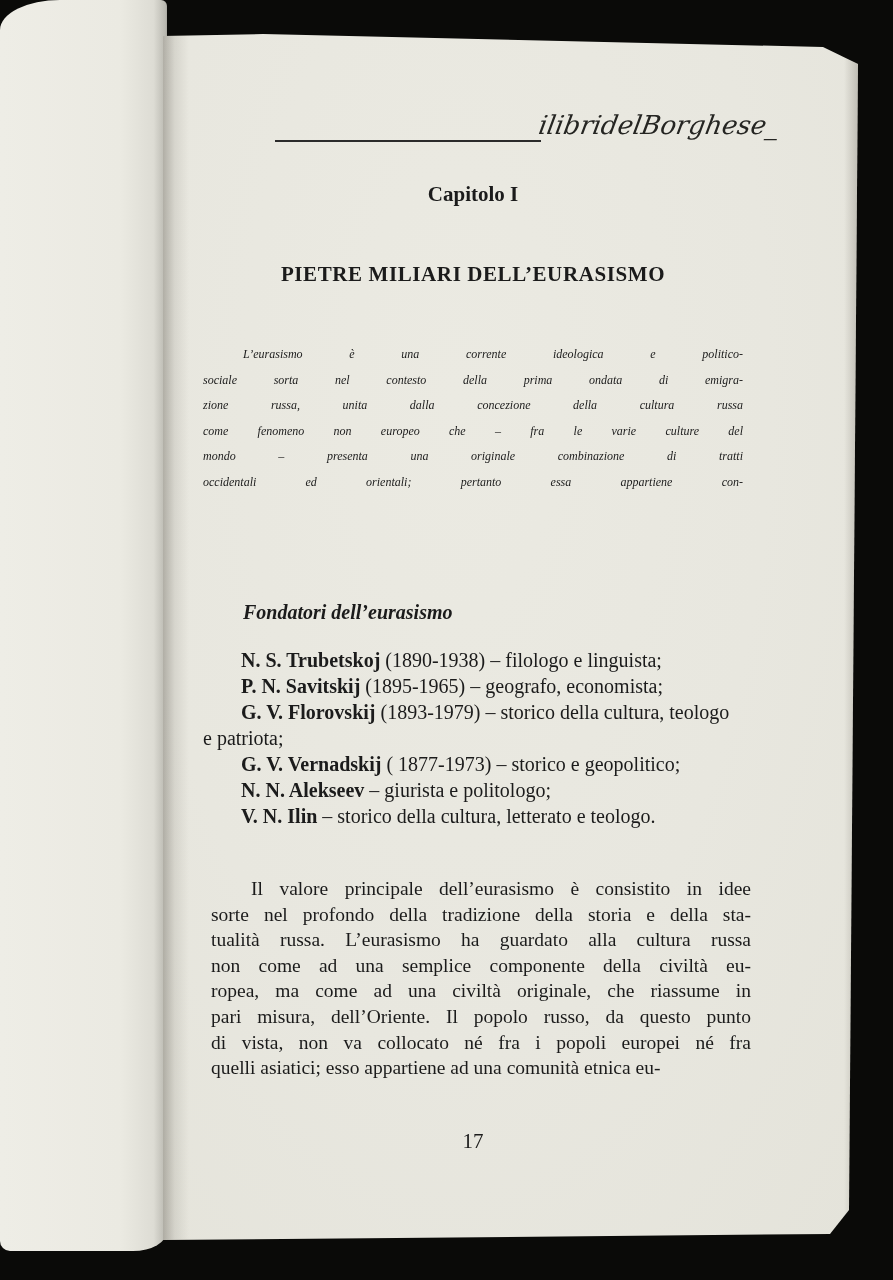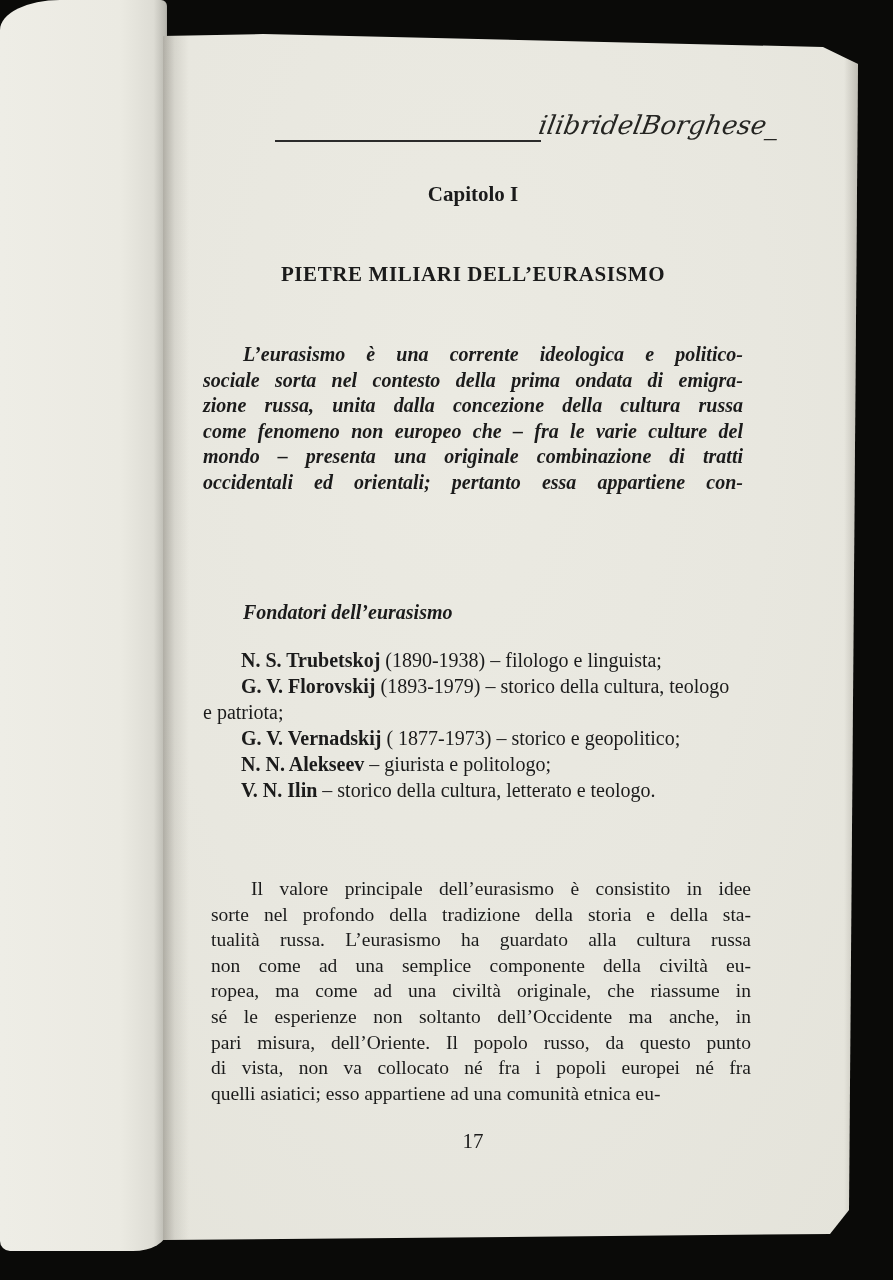--- a/index.html
+++ b/index.html
@@ -109,21 +109,21 @@
     font-size: 19.5px;
     line-height: 25.6px;
     text-align: justify;
     text-align-last: justify;
     white-space: nowrap;
   }
   .line.last { text-align-last: left; }
   .line.first-indent { text-indent: 40px; }
 
   .intro { top: 308px; font-style: italic; }
-  .intro .line { font-size: 20px; font-weight: bold; }
+  .intro .line { font-size: 12px; }
 
   .founders-heading {
     position: absolute;
     top: 567px;
     left: 40px;
     font-style: italic;
     font-weight: bold;
     font-size: 20px;
   }
 
@@ -169,33 +169,33 @@
         <div class="line">zione russa, unita dalla concezione della cultura russa</div>
         <div class="line">come fenomeno non europeo che – fra le varie culture del</div>
         <div class="line">mondo – presenta una originale combinazione di tratti</div>
         <div class="line">occidentali ed orientali; pertanto essa appartiene con-</div>
       </div>
 
       <div class="founders-heading">Fondatori dell’eurasismo</div>
 
       <div class="para founders">
         <div class="founder-entry"><span class="founder-name">N. S. Trubetskoj</span><span> (1890-1938) – filologo e linguista;</span></div>
+        <div class="founder-entry"><span class="founder-name">P. N. Savitskij</span><span> (1895-1965) – geografo, economista;</span></div>
         <div class="founder-entry"><span class="founder-name">G. V. Florovskij</span><span> (1893-1979) – storico della cultura, teologo e patriota;</span></div>
         <div class="founder-entry"><span class="founder-name">G. V. Vernadskij</span><span> ( 1877-1973) – storico e geopolitico;</span></div>
         <div class="founder-entry"><span class="founder-name">N. N. Alekseev</span><span> – giurista e politologo;</span></div>
         <div class="founder-entry"><span class="founder-name">V. N. Ilin</span><span> – storico della cultura, letterato e teologo.</span></div>
       </div>
 
       <div class="para body-para">
         <div class="line first-indent">Il valore principale dell’eurasismo è consistito in idee</div>
         <div class="line">sorte nel profondo della tradizione della storia e della sta-</div>
         <div class="line">tualità russa. L’eurasismo ha guardato alla cultura russa</div>
         <div class="line">non come ad una semplice componente della civiltà eu-</div>
         <div class="line">ropea, ma come ad una civiltà originale, che riassume in</div>
-        <div class="line">sé le esperienze non soltanto dell’Occidente ma anche, in</div>
         <div class="line">pari misura, dell’Oriente. Il popolo russo, da questo punto</div>
         <div class="line">di vista, non va collocato né fra i popoli europei né fra</div>
         <div class="line last">quelli asiatici; esso appartiene ad una comunità etnica eu-</div>
       </div>
 
       <div class="page-number">17</div>
 
     </div>
   </div>
 

